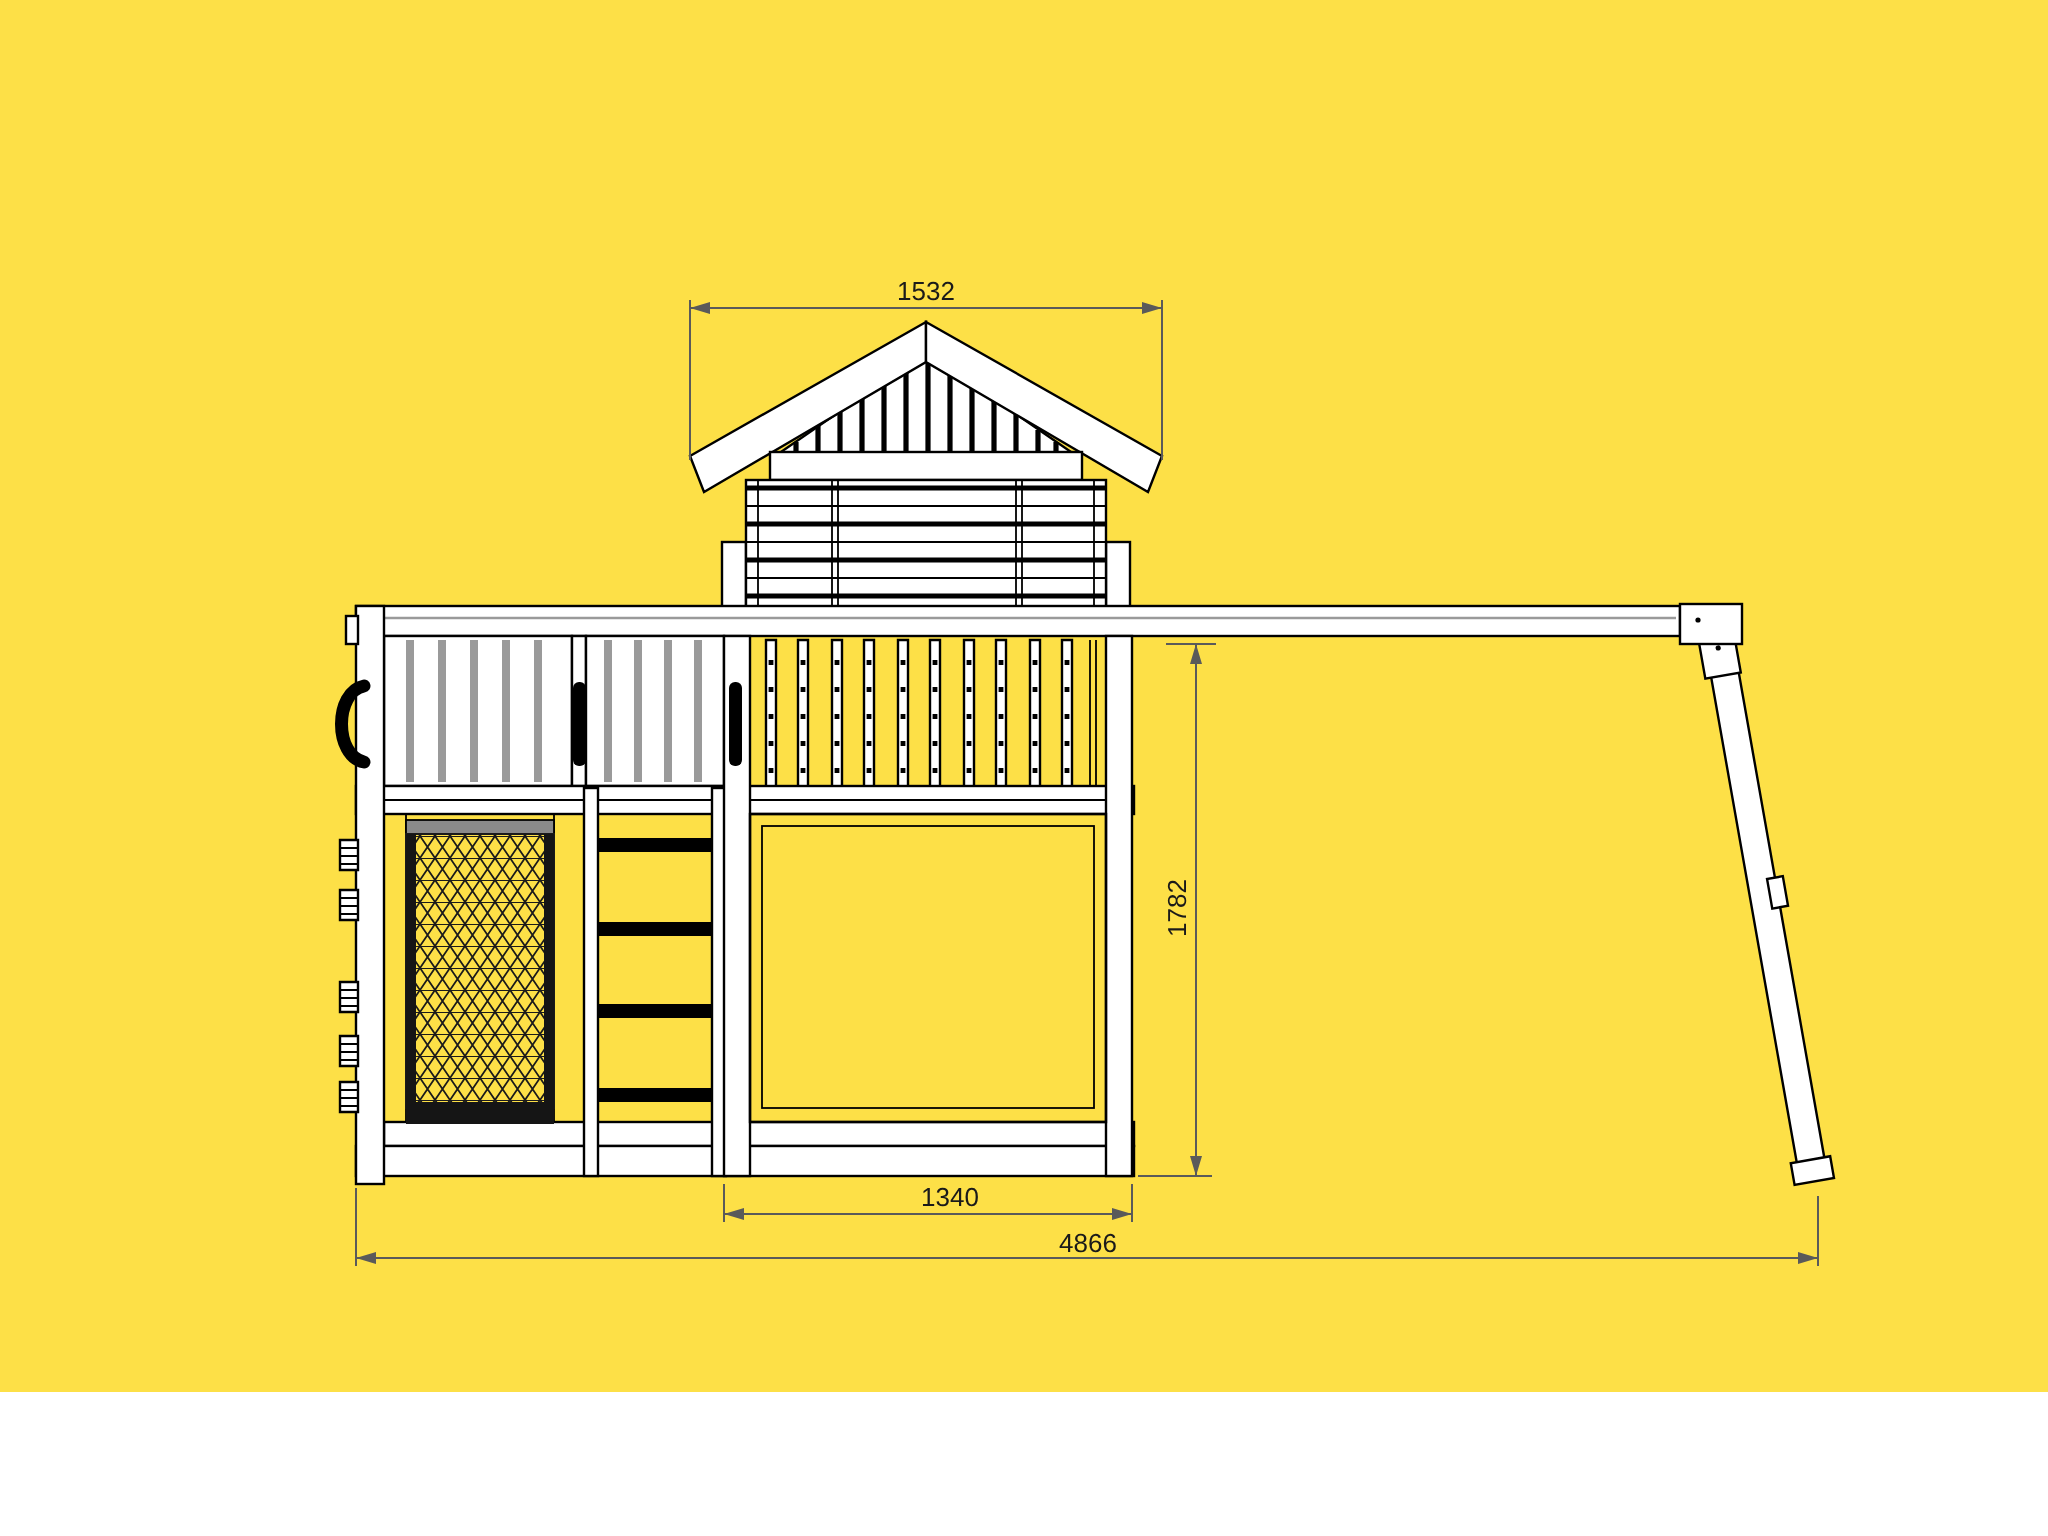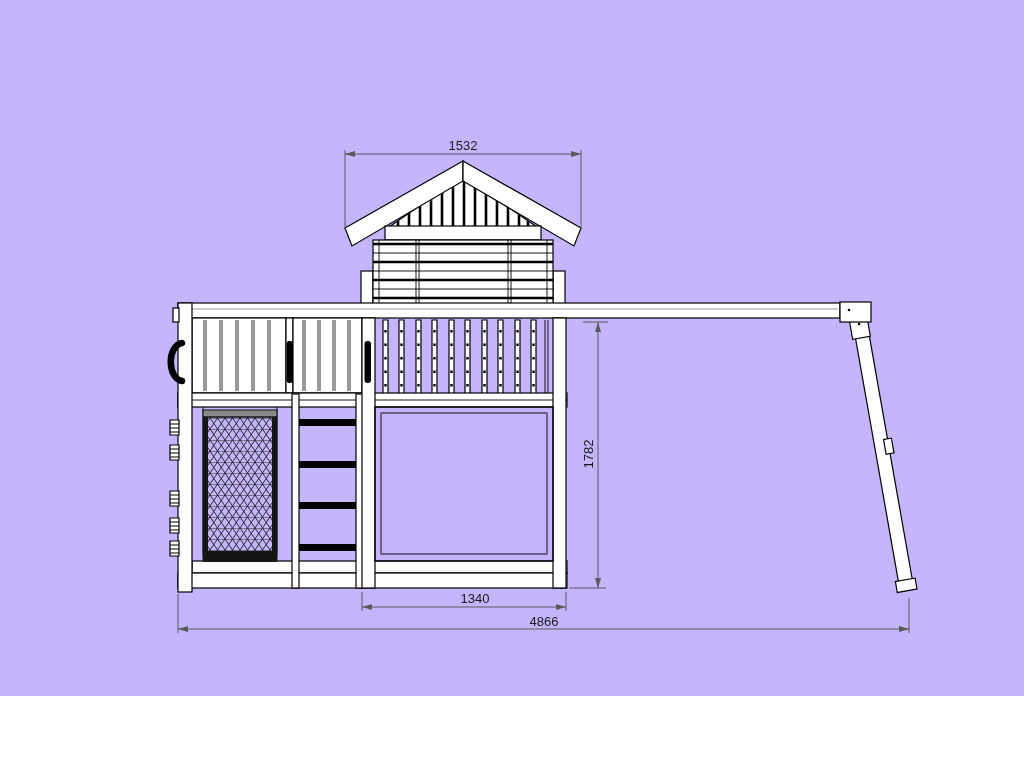--- a/index.html
+++ b/index.html
@@ -1,16 +1,16 @@
 <!DOCTYPE html>
 <html><head>
 <meta charset="utf-8">
 <style>
   html,body{margin:0;padding:0;background:#ffffff;}
-  .canvas{position:relative;width:1024px;height:696px;background:#c4b5fd;overflow:hidden;
+  .canvas{position:relative;width:1024px;height:696px;background:#fde047;overflow:hidden;
           font-family:"Liberation Sans",sans-serif;}
   svg{display:block;}
   .ln   {stroke:#000;fill:none;stroke-width:1.2;}
   .wh   {stroke:#000;fill:#fff;stroke-width:1.2;}
   .thin {stroke:#000;fill:none;stroke-width:0.9;}
   .gray {stroke:#9a9a9a;fill:none;}
   .dim  {stroke:#5a5a5a;fill:none;stroke-width:1;}
   .dimf {fill:#5a5a5a;stroke:none;}
   .dtxt {font:13px "Liberation Sans",sans-serif;fill:#1a1a1a;}
 </style>

